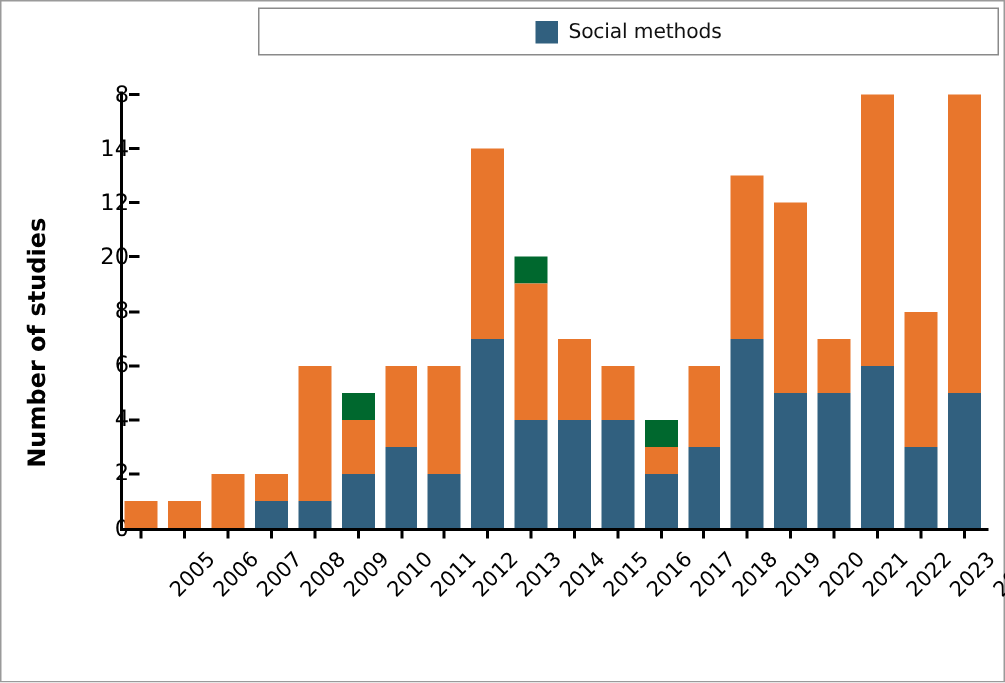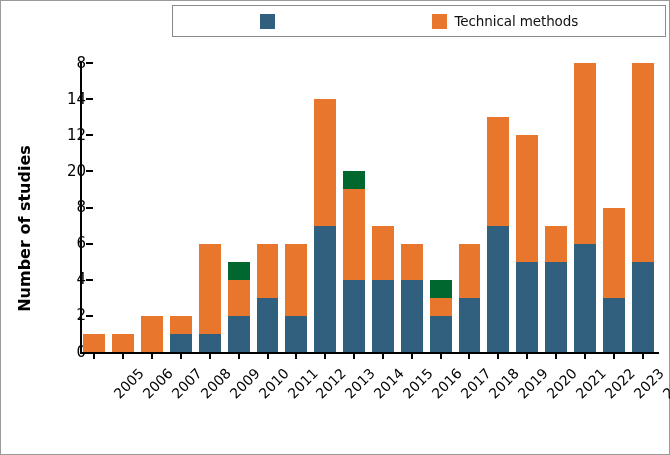--- a/index.html
+++ b/index.html
@@ -150,24 +150,21 @@
   }
 </style>
 </head>
 <body>
 
 <div id="figure">
 
   <div id="legend">
       <div class="legend-entry">
         <span class="legend-swatch" style="background: rgb(49, 96, 127);"></span>
-      </div>
-      <div class="legend-entry">
-        <span class="legend-swatch" style="background: rgb(232, 118, 44);"></span>
-        <span class="legend-label">Technical methods</span>
+        <span class="legend-label">Social methods</span>
       </div>
     </div>
 
   <div id="ylabel">Number of studies</div>
 
   <div id="axis-left"></div>
   <div id="axis-bottom"></div>
 
   <div id="plot">
       <div class="ytick-row" style="bottom: 0px;">

